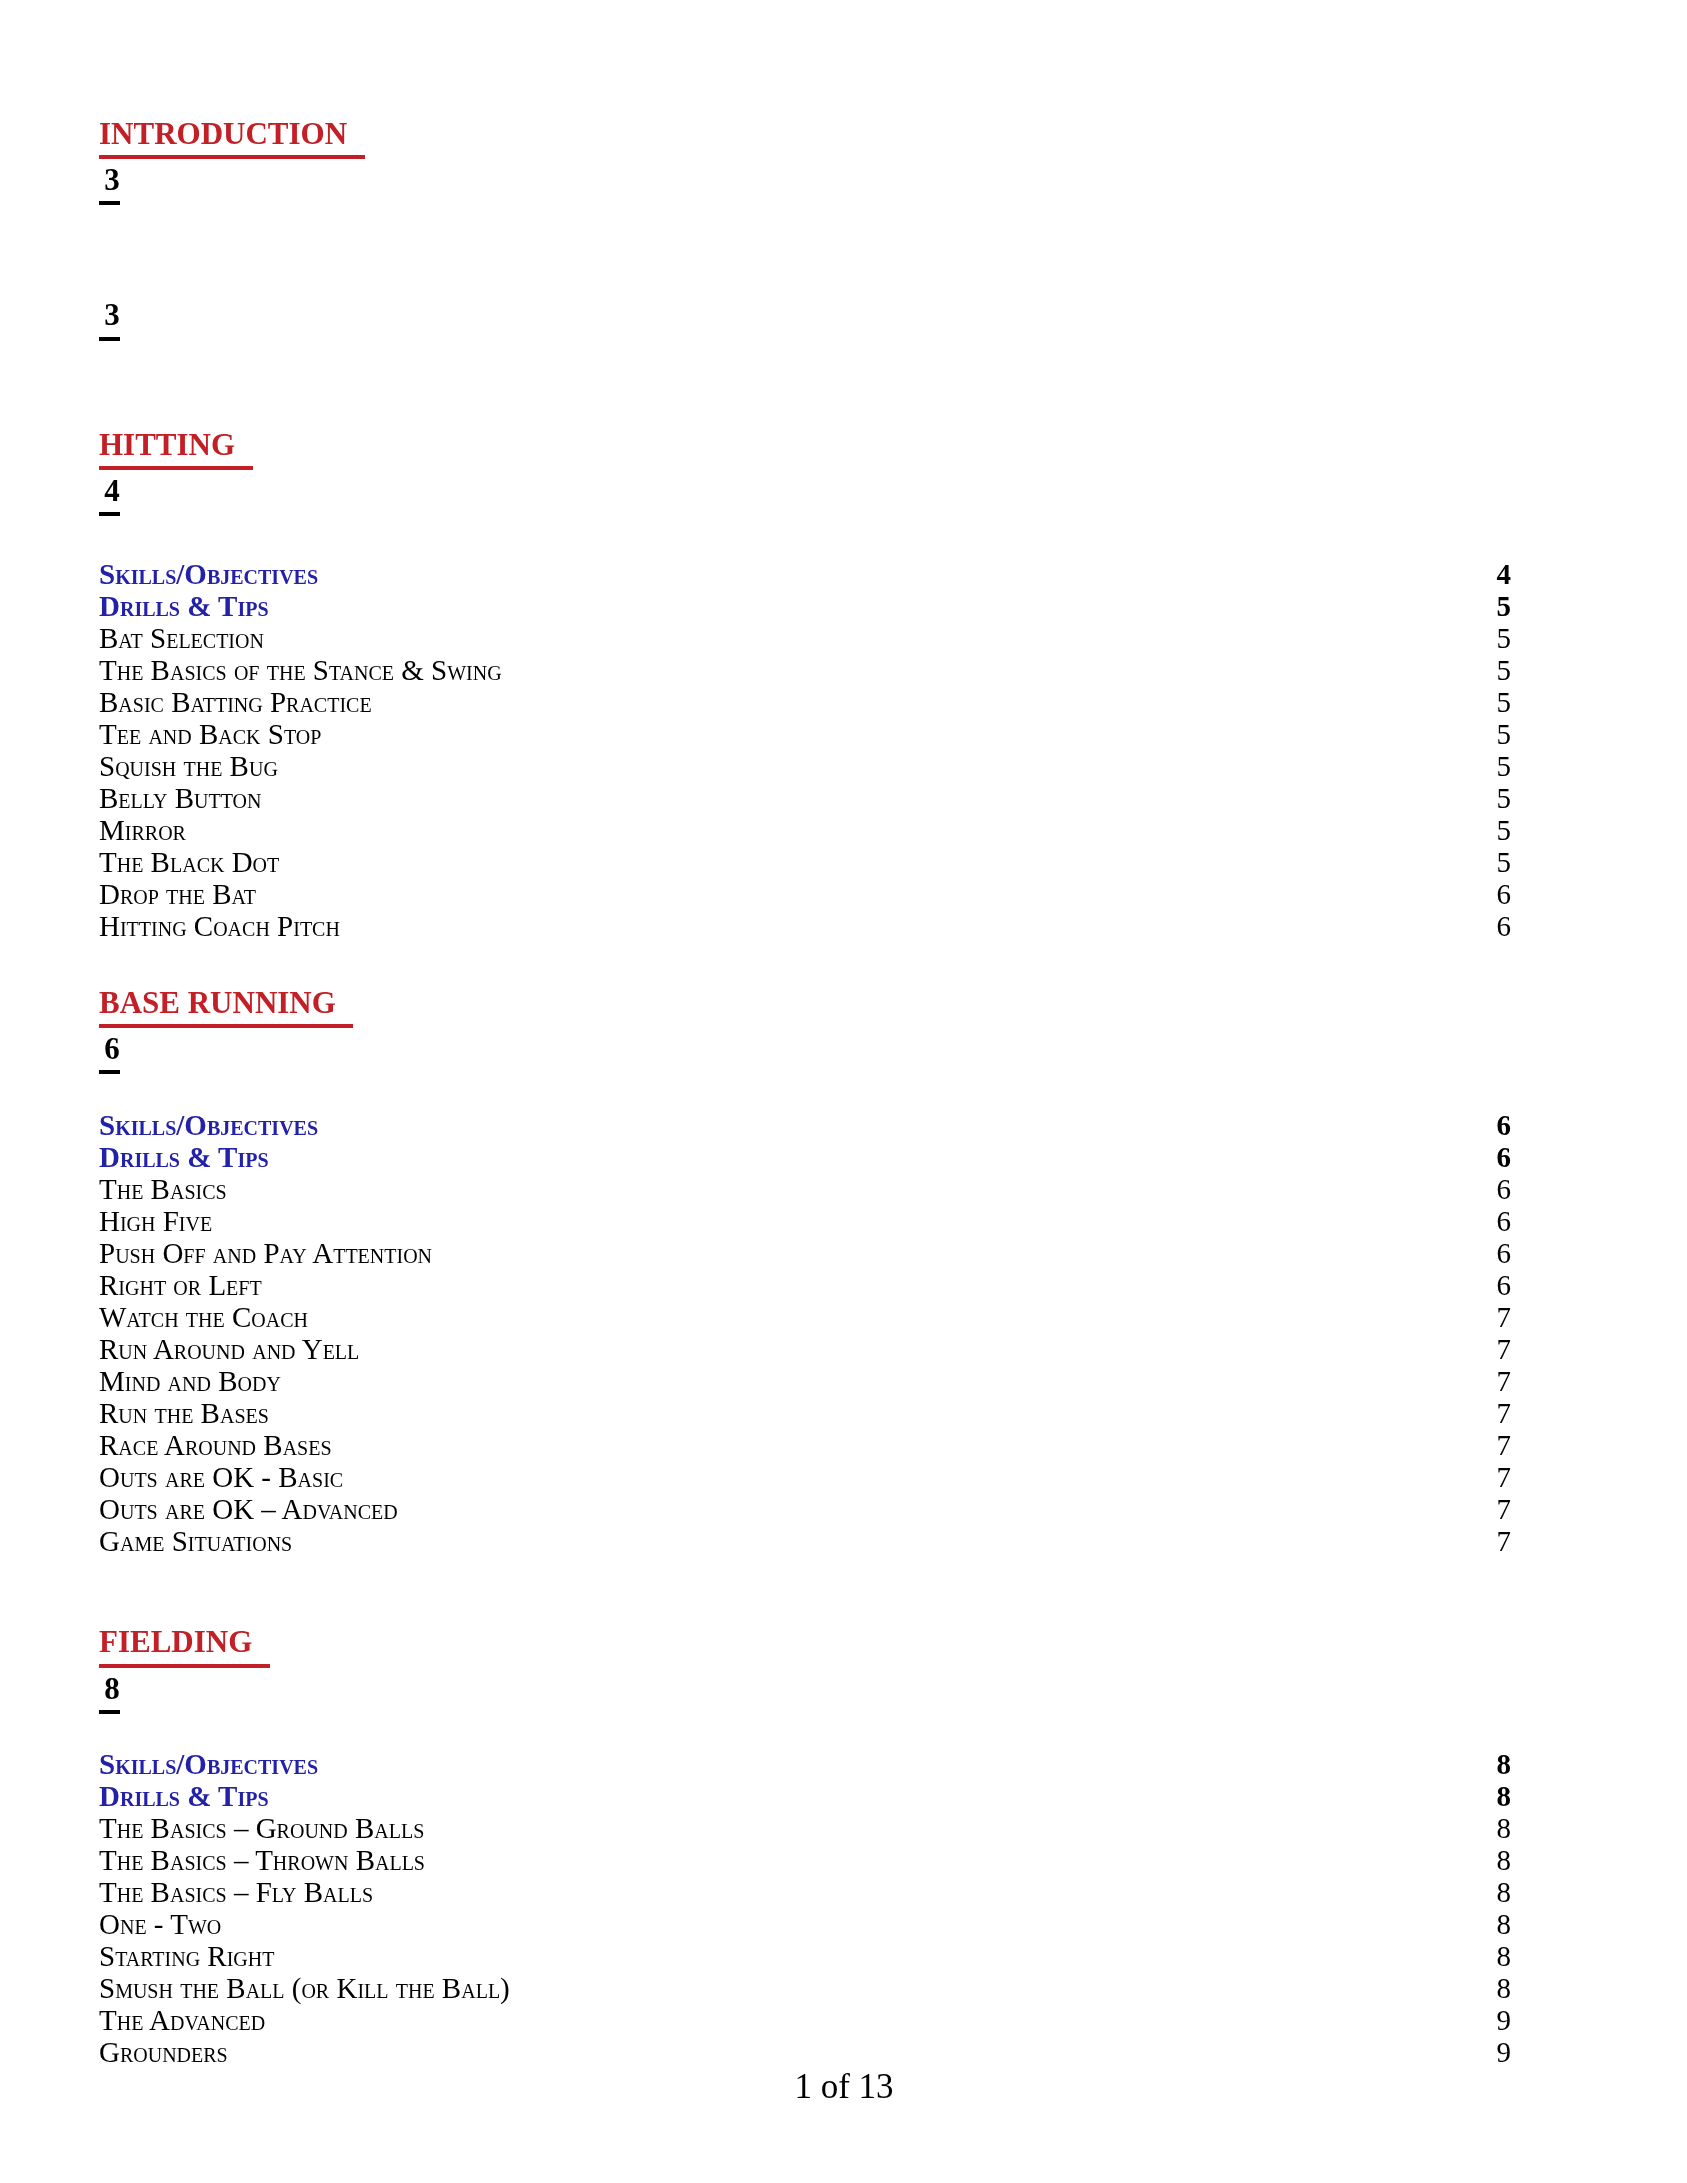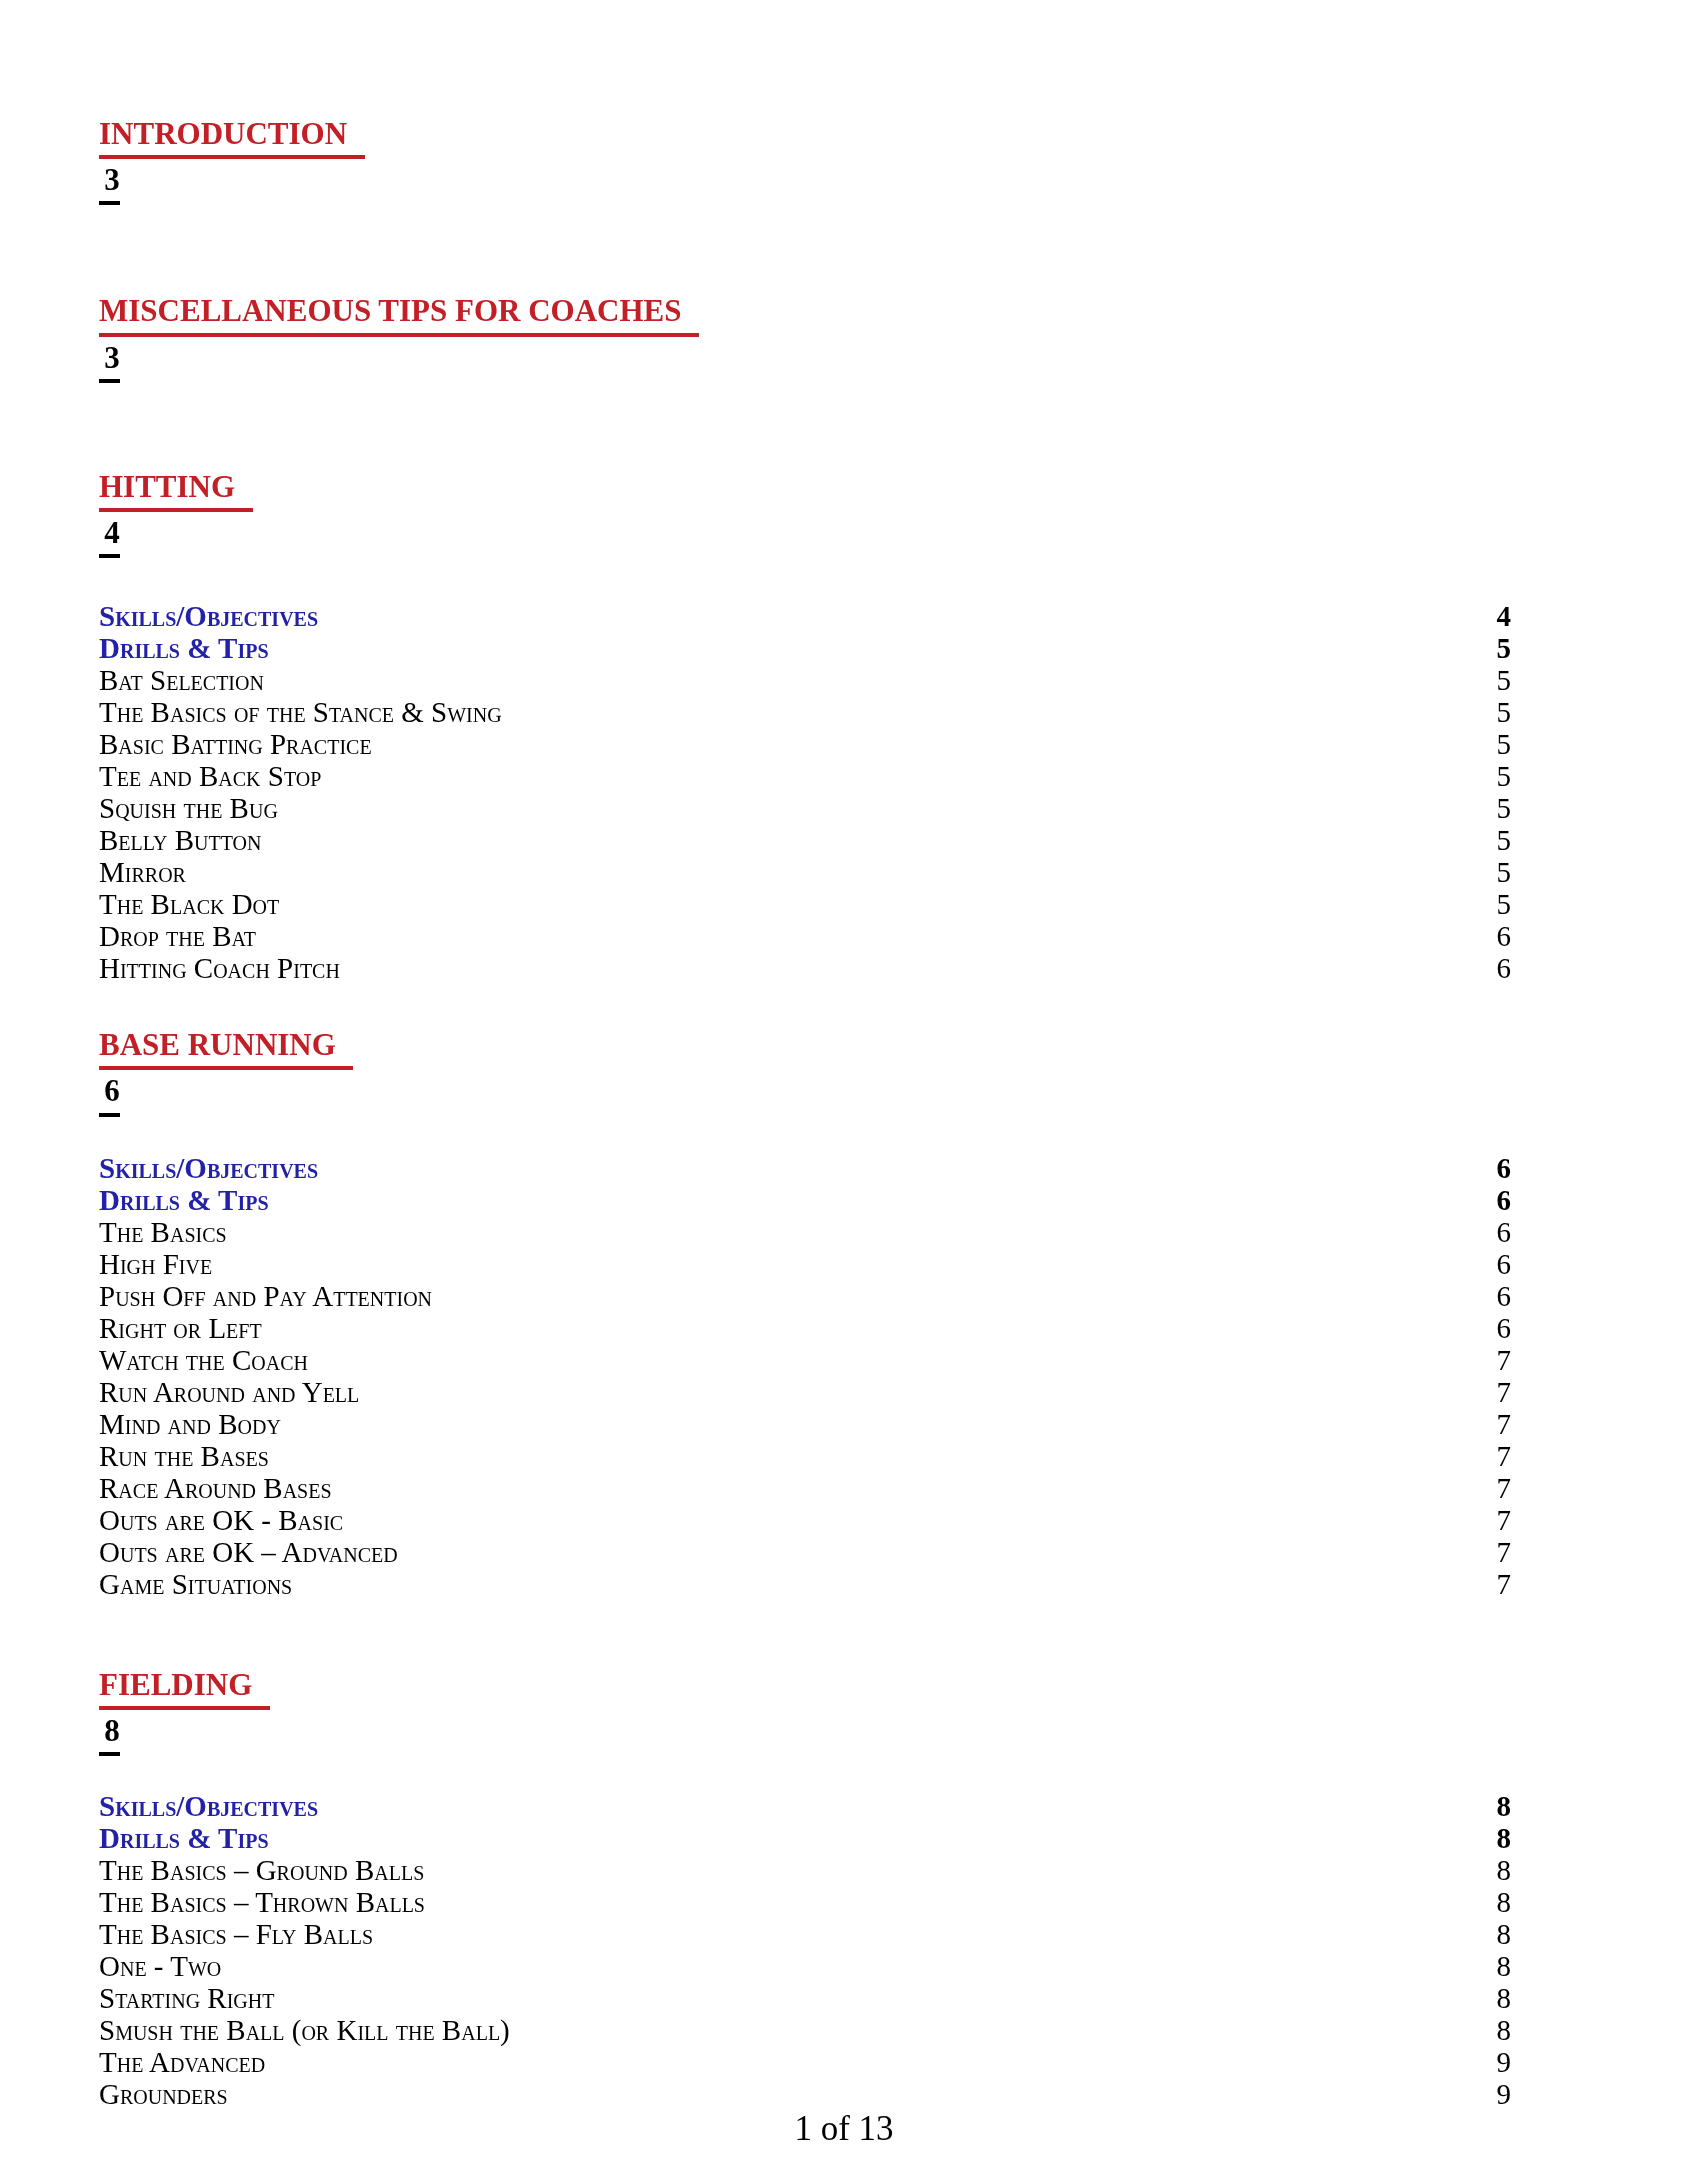--- a/index.html
+++ b/index.html
@@ -101,21 +101,20 @@
   <div class="content">
 
 
     <div id="toc">
         <div class="toc-heading mt-sec0">
           <span class="h-label">INTRODUCTION</span>
           <span class="h-fill"></span>
           <span class="h-num">3</span>
         </div>
         <div class="toc-heading mt-sec1">
-          <span class="h-label">MISCELLANEOUS TIPS FOR COACHES</span>
           <span class="h-fill"></span>
           <span class="h-num">3</span>
         </div>
         <div class="toc-heading mt-sec2">
           <span class="h-label">HITTING</span>
           <span class="h-fill"></span>
           <span class="h-num">4</span>
         </div>
         <div class="toc-rows mt-rows0">
           <div class="toc-row blue">

